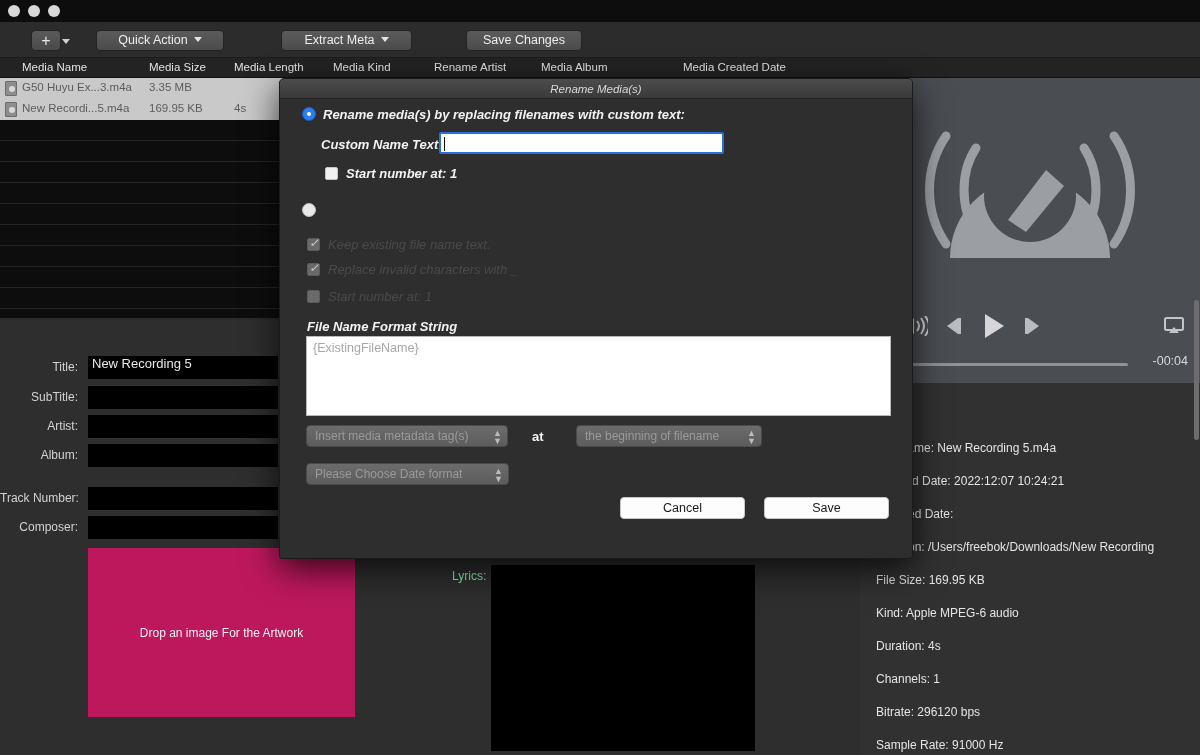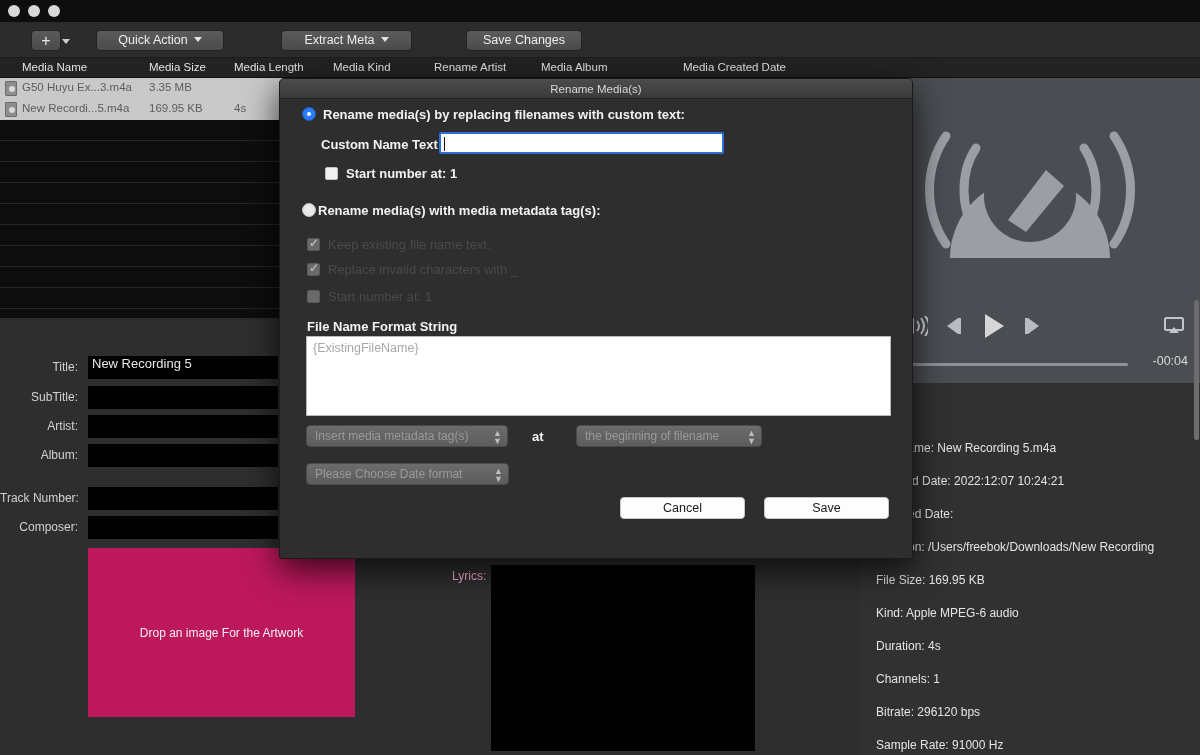--- a/index.html
+++ b/index.html
@@ -91,21 +91,21 @@
   .finput {
     position: absolute; background: #000; border: 0; height: 23px;
     color: #e8e8e8; font-size: 13px; font-family: "Liberation Sans", sans-serif;
     padding: 0 4px; outline: none;
   }
   .artwork {
     position: absolute; left: 88px; top: 548px; width: 267px; height: 169px;
     background: #be185d; color: #f1f1f1; font-size: 12px;
     display: flex; align-items: center; justify-content: center;
   }
-  .lyricslabel { position: absolute; left: 452px; top: 569px; font-size: 12px; color: #f9a8d4; }
+  .lyricslabel { position: absolute; left: 452px; top: 569px; font-size: 12px; color: #86efac; }
   .lyricsbox { position: absolute; left: 491px; top: 565px; width: 264px; height: 186px; background: #000; }
 
   
   .rpanel {
     position: absolute; left: 860px; top: 78px; width: 340px; height: 677px;
     background: #3a3a3a;
   }
   .playerbg {
     position: absolute; left: 0; top: 0; width: 340px; height: 225px;
     background: #4a4d52; overflow: hidden;
@@ -124,20 +124,21 @@
   .infoarea { position: absolute; left: 0; top: 305px; width: 340px; height: 372px; background: #313131; }
   .inforow { position: absolute; left: 16px; font-size: 12px; color: #e4e4e4; white-space: nowrap; }
 
   
   .dialog {
     position: absolute; left: 279px; top: 78px; width: 634px; height: 481px;
     background: #2e2e2e;
     border: 1px solid #1a1a1a;
     border-radius: 5px 5px 3px 3px;
     box-shadow: 0 10px 34px rgba(0,0,0,0.75);
+    font-style: italic;
   }
   .dlg-title {
     position: absolute; left: 0; top: 0; width: 100%; height: 20px;
     background: linear-gradient(#4c4c4c, #3a3a3a);
     border-bottom: 1px solid #232323;
     border-radius: 4px 4px 0 0;
     font-size: 11.5px; color: #d8d8d8; text-align: center; line-height: 20px;
   }
   .radio {
     position: absolute; width: 14px; height: 14px; border-radius: 50%;
@@ -356,21 +357,20 @@
 
     <div class="dlabel" style="left:41px; top:58px;">Custom Name Text:</div>
     <div class="dtext" style="left:159px; top:53px; width:285px;">
       <div class="caretbar"></div>
     </div>
 
     <div class="cbox" style="left:45px; top:88px;"></div>
     <div class="dlabel" style="left:66px; top:87px;">Start number at: 1</div>
 
     <div class="radio off" style="left:22px; top:124px;"></div>
-    <div class="dlabel" style="left:38px; top:124px;">Rename media(s) with media metadata tag(s):</div>
 
     <div class="cbox dim checked" style="left:27px; top:159px;"></div>
     <div class="dlabel dim" style="left:48px; top:158px;">Keep existing file name text.</div>
 
     <div class="cbox dim checked" style="left:27px; top:184px;"></div>
     <div class="dlabel dim" style="left:48px; top:183px;">Replace invalid characters with _</div>
 
     <div class="cbox dim" style="left:27px; top:211px;"></div>
     <div class="dlabel dim" style="left:48px; top:210px;">Start number at: 1</div>
 

